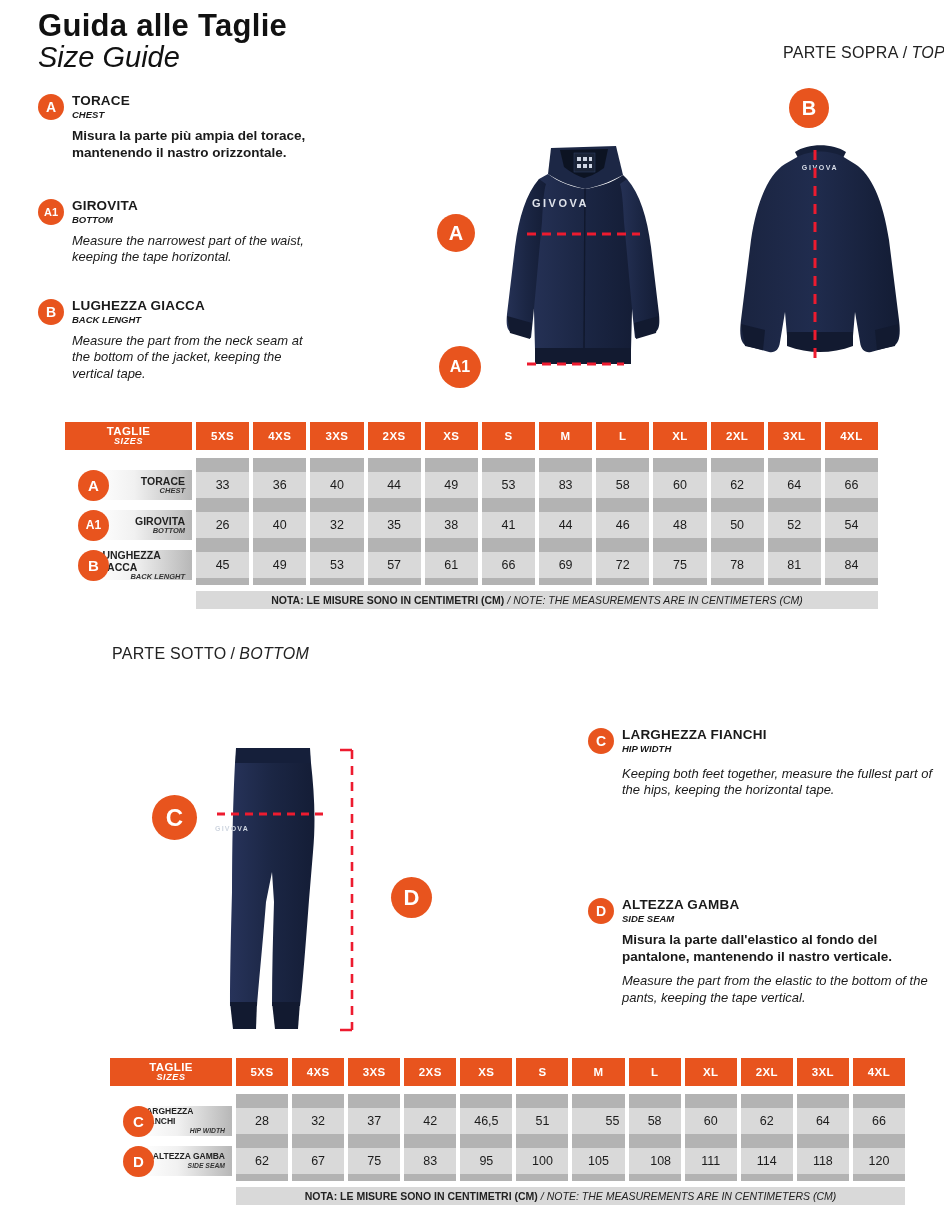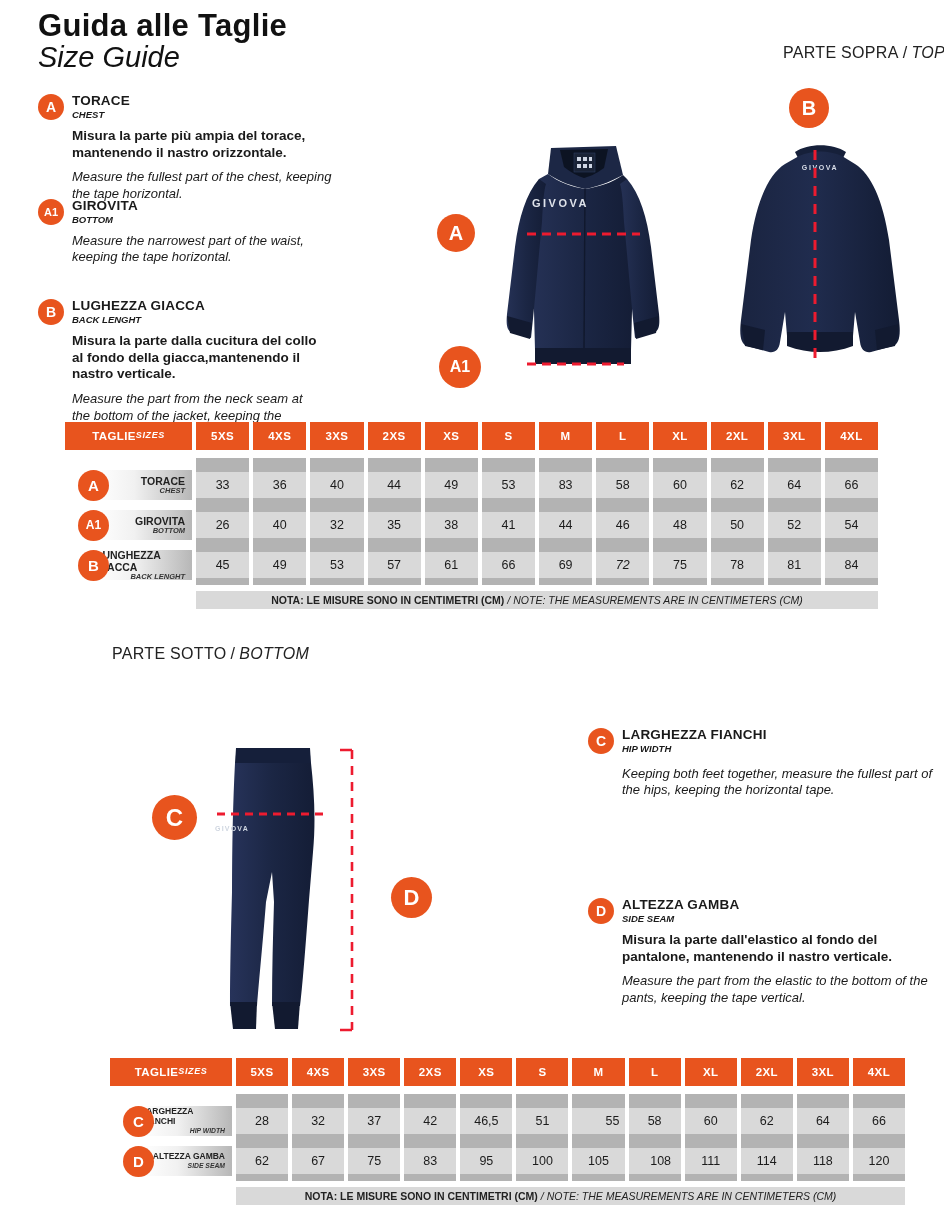--- a/index.html
+++ b/index.html
@@ -24,21 +24,21 @@
   .mbody{margin-left:34px;width:272px;}
   .mbody.wide{width:316px;}
   .m-title{font-size:13.5px;font-weight:bold;letter-spacing:.2px;}
   .m-sub{font-size:9.5px;font-weight:bold;font-style:italic;margin-top:1px;}
   .m-it{font-size:13.5px;font-weight:bold;line-height:1.24;margin:8px 0 0;}
   .m-en{font-size:13px;font-style:italic;line-height:1.26;margin:8px 0 0;}
 
   
   .size-table{position:absolute;display:grid;column-gap:4px;}
   .th{background:#E8541E;color:#fff;display:flex;align-items:center;justify-content:center;font-weight:bold;font-size:11.5px;letter-spacing:.4px;}
-  .th-label{flex-direction:row;line-height:1.05;text-align:center;}
+  .th-label{flex-direction:column;line-height:1.05;text-align:center;}
   .th-label .en{font-style:italic;font-size:9px;letter-spacing:.6px;}
   .band{background:#B3B3B3;}
   .val{background:#D9D9D9;display:flex;align-items:center;justify-content:center;font-size:12.5px;color:#1c1c1c;}
   .rowlabel{display:flex;align-items:center;height:30px;margin-top:-2px;}
   .row-badge{width:31px;height:31px;border-radius:50%;background:#E8541E;color:#fff;font-weight:bold;display:flex;align-items:center;justify-content:center;font-size:15px;position:relative;z-index:1;margin-left:13px;flex:none;}
   .row-badge.wide{font-size:12px;}
   .lab{flex:1;height:30px;margin-left:-13px;background:linear-gradient(90deg,#ffffff 0%,#f1f1f1 40%,#b7b7b7 100%);display:flex;flex-direction:column;align-items:flex-end;justify-content:center;padding-right:7px;line-height:1.15;box-sizing:border-box;}
   .lab .it{font-weight:bold;font-size:10.5px;color:#222;}
   .lab .en{font-weight:bold;font-style:italic;font-size:7.5px;color:#333;}
   .size-table.compact .lab .it{font-size:8.5px;}
@@ -63,39 +63,37 @@
   <div class="abs section-label" style="left:783px;top:44px;">
     <span>PARTE SOPRA</span><span class="sep">/</span><span class="en">TOP</span>
   </div>
 
   <div class="measure" style="left:38px;top:93px;">
     <div class="badge mbadge">A</div>
     <div class="mbody">
       <div class="m-title">TORACE</div>
       <div class="m-sub">CHEST</div>
       <p class="m-it">Misura la parte più ampia del torace, mantenendo il nastro orizzontale.</p>
-      <p class="m-en">Measure the fullest part of the chest, keeping the tape horizontal.</p>
     </div>
   </div>
 
   <div class="measure" style="left:38px;top:198px;">
     <div class="badge mbadge wide">A1</div>
     <div class="mbody">
       <div class="m-title">GIROVITA</div>
       <div class="m-sub">BOTTOM</div>
       <p class="m-en">Measure the narrowest part of the waist, keeping the tape horizontal.</p>
     </div>
   </div>
 
   <div class="measure" style="left:38px;top:298px;">
     <div class="badge mbadge">B</div>
     <div class="mbody">
       <div class="m-title">LUGHEZZA GIACCA</div>
       <div class="m-sub">BACK LENGHT</div>
-      <p class="m-it" style="max-width:258px">Misura la parte dalla cucitura del collo al fondo della giacca,mantenendo il nastro verticale.</p>
       <p class="m-en" style="max-width:240px">Measure the part from the neck seam at the bottom of the jacket, keeping the vertical tape.</p>
     </div>
   </div>
 
   <svg class="figure" style="left:488px;top:142px;" width="195" height="250" viewBox="0 0 195 250">
     <defs>
       <linearGradient id="navyF" x1="0" y1="0" x2="1" y2="0">
         <stop offset="0" stop-color="#253155"></stop>
           <stop offset="0.5" stop-color="#1b2644"></stop>
           <stop offset="1" stop-color="#141d36"></stop>
@@ -206,21 +204,21 @@
       <div class="val" style="grid-area: 6 / 8;">44</div>
       <div class="band" style="grid-area: 7 / 8;"></div>
       <div class="val" style="grid-area: 8 / 8;">69</div>
       <div class="band" style="grid-area: 9 / 8;"></div>
       <div class="th" style="grid-area: 1 / 9;">L</div>
       <div class="band" style="grid-area: 3 / 9;"></div>
       <div class="val" style="grid-area: 4 / 9;">58</div>
       <div class="band" style="grid-area: 5 / 9;"></div>
       <div class="val" style="grid-area: 6 / 9;">46</div>
       <div class="band" style="grid-area: 7 / 9;"></div>
-      <div class="val" style="grid-area: 8 / 9; font-style: italic;">72</div>
+      <div class="val" style="grid-area: 8 / 9;">72</div>
       <div class="band" style="grid-area: 9 / 9;"></div>
       <div class="th" style="grid-area: 1 / 10;">XL</div>
       <div class="band" style="grid-area: 3 / 10;"></div>
       <div class="val" style="grid-area: 4 / 10;">60</div>
       <div class="band" style="grid-area: 5 / 10;"></div>
       <div class="val" style="grid-area: 6 / 10;">48</div>
       <div class="band" style="grid-area: 7 / 10;"></div>
       <div class="val" style="grid-area: 8 / 10;">75</div>
       <div class="band" style="grid-area: 9 / 10;"></div>
       <div class="th" style="grid-area: 1 / 11;">2XL</div>

